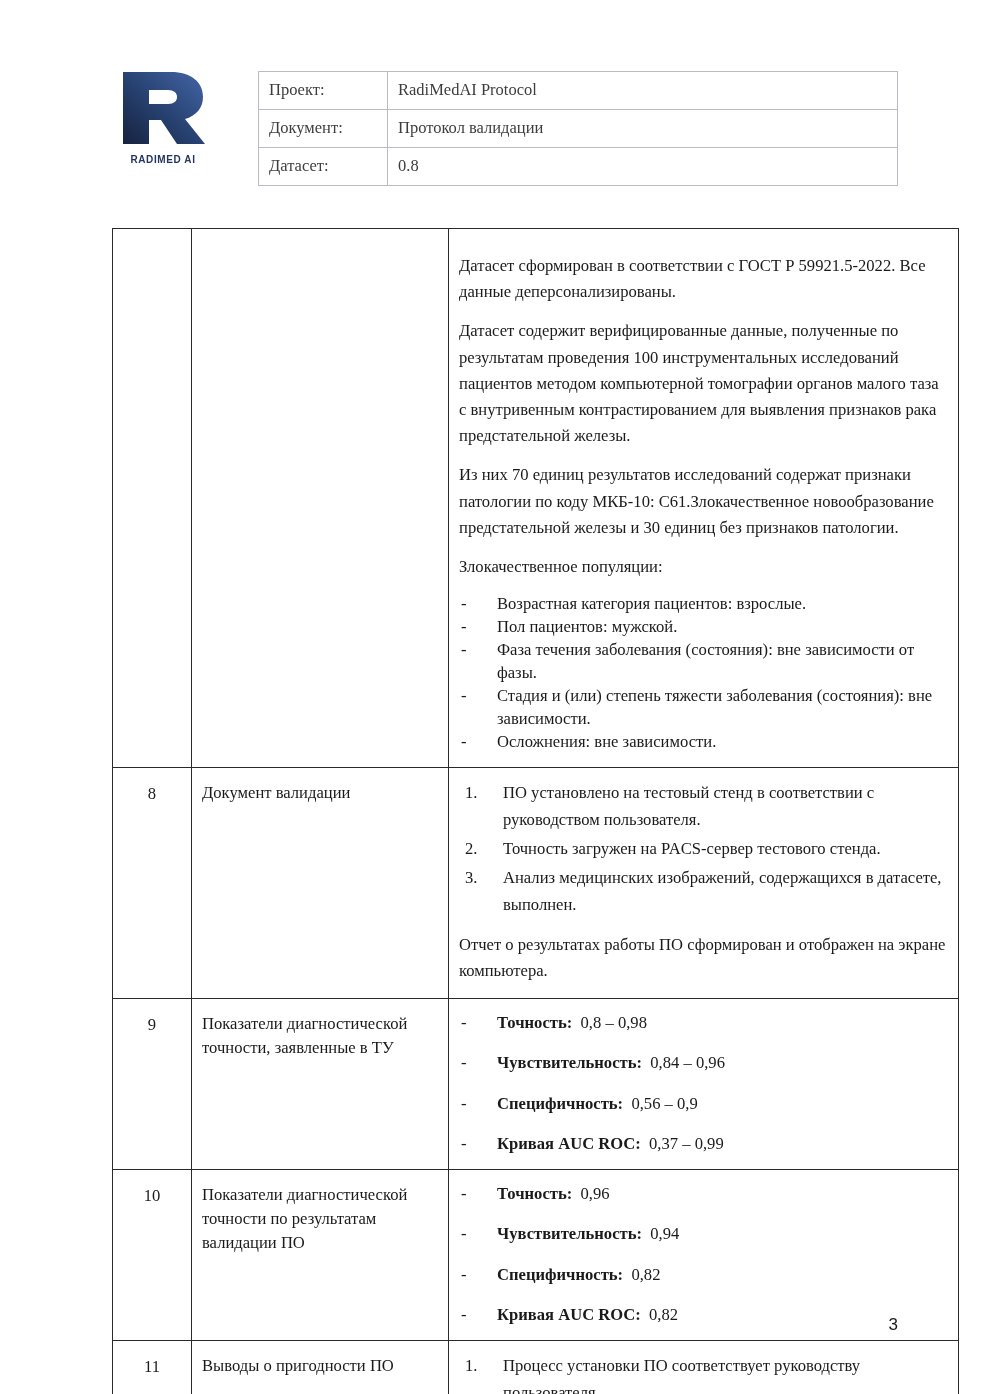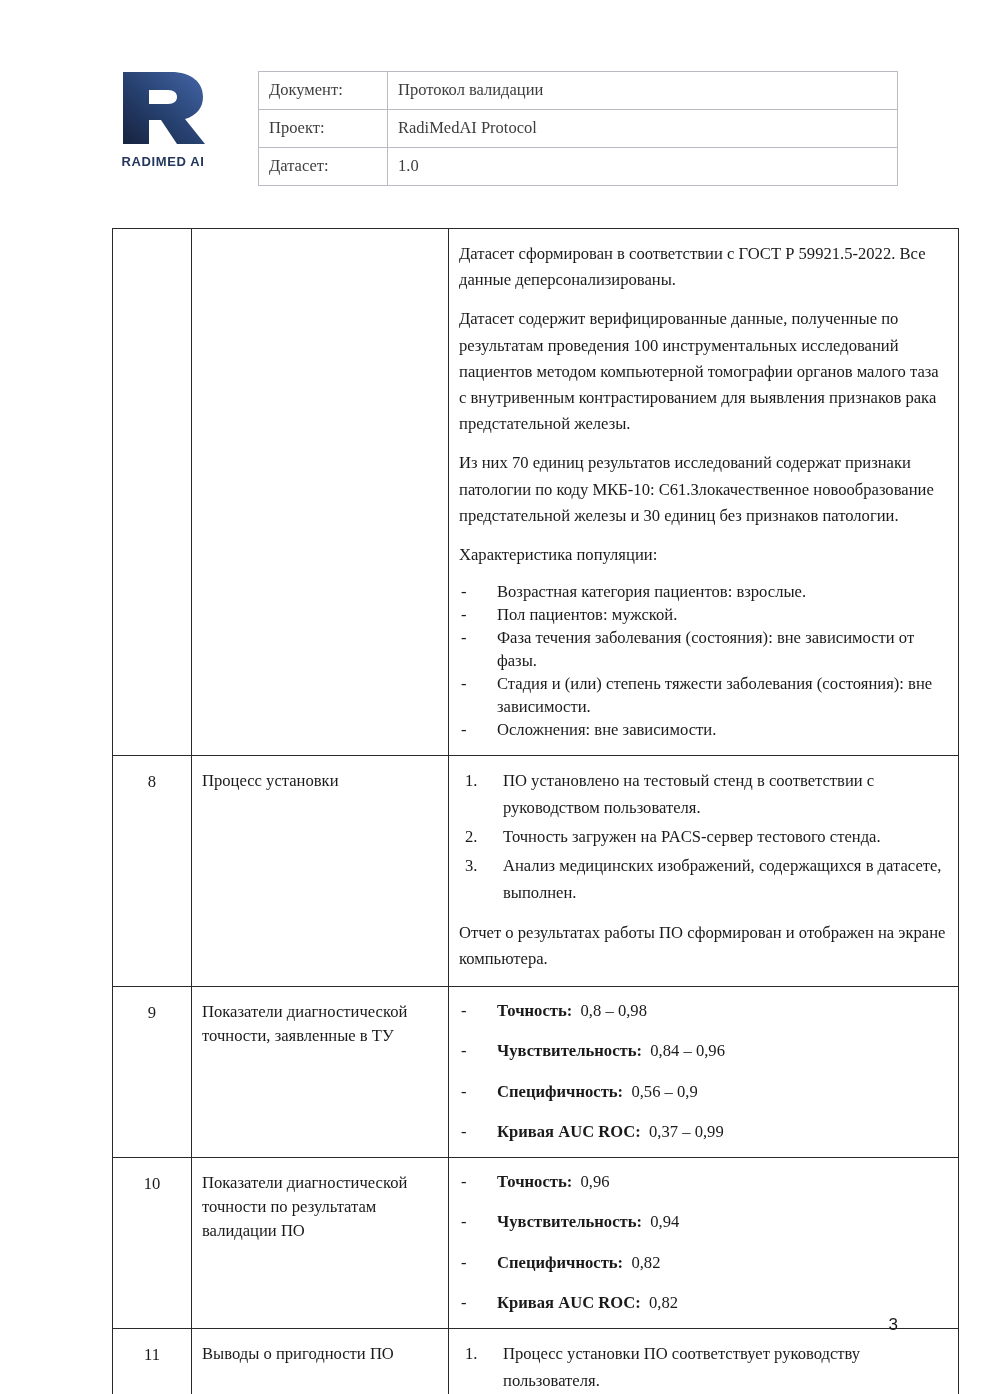--- a/index.html
+++ b/index.html
@@ -35,21 +35,21 @@
   .logo-mark {
     width: 96px;
     height: 80px;
     margin: 0 auto;
     display: block;
   }
   .logo-wordmark {
     margin-top: 6px;
     font-family: "Liberation Sans", "DejaVu Sans", sans-serif;
     font-weight: bold;
-    font-size: 13px;
+    font-size: 10px;
     letter-spacing: 0.6px;
     color: #23375e;
     white-space: nowrap;
   }
 
   .header-table {
     position: absolute;
     left: 258px;
     top: 71px;
     width: 640px;
@@ -84,21 +84,21 @@
     line-height: 1.58;
   }
   .col-num   { width: 58px;  text-align: center; padding-left: 4px; padding-right: 4px; }
   .col-label { width: 236px; }
   .col-body  { width: 489px; }
 
   .main-table td.col-num { padding-top: 13px; }
   .main-table td.col-label { padding-top: 13px; line-height: 1.45; }
 
   .cell-p {
-    margin: 0 0 13px 0;
+    margin: 12px 0 13px 0;
   }
   .cell-p:last-child { margin-bottom: 0; }
 
   .tight-label { line-height: 1.42; }
 
   
   ul.dash-list {
     list-style: none;
     margin: 0;
     padding: 0;
@@ -181,47 +181,47 @@
       </defs>
       <path d="M8 4 H56 C76 4 88 14 88 29 C88 40 81 48 70 51 L90 76 H62 L46 52 H34 V76 H8 Z
                M34 22 V36 H53 C59 36 62 33 62 29 C62 25 59 22 53 22 Z" fill="url(#rgrad)"></path>
     </svg>
     <div class="logo-wordmark">RADIMED AI</div>
   </div>
 
   <table class="header-table">
     <tbody>
       <tr>
+        <td class="hdr-label">Проект:</td>
+        <td>RadiMedAI Protocol</td>
+      </tr>
+      <tr>
         <td class="hdr-label">Документ:</td>
         <td>Протокол валидации</td>
       </tr>
       <tr>
-        <td class="hdr-label">Проект:</td>
-        <td>RadiMedAI Protocol</td>
-      </tr>
-      <tr>
         <td class="hdr-label">Датасет:</td>
-        <td>1.0</td>
+        <td>0.8</td>
       </tr>
     </tbody>
   </table>
 
 </div>
 
 <table class="main-table">
   <tbody>
 
     <tr>
       <td class="col-num"></td>
       <td class="col-label"></td>
       <td class="col-body">
         <p class="cell-p">Датасет сформирован в соответствии с ГОСТ Р 59921.5-2022. Все данные деперсонализированы.</p>
         <p class="cell-p">Датасет содержит верифицированные данные, полученные по результатам проведения 100 инструментальных исследований пациентов методом компьютерной томографии органов малого таза с внутривенным контрастированием для выявления признаков рака предстательной железы.</p>
         <p class="cell-p">Из них 70 единиц результатов исследований содержат признаки патологии по коду МКБ-10: C61.Злокачественное новообразование предстательной железы и 30 единиц без признаков патологии.</p>
-        <p class="cell-p">Характеристика популяции:</p>
+        <p class="cell-p">Злокачественное популяции:</p>
         <ul class="dash-list">
           <li>
             <span class="bullet-dash">-</span>
             <span>Возрастная категория пациентов: взрослые.</span>
           </li>
           <li>
             <span class="bullet-dash">-</span>
             <span>Пол пациентов: мужской.</span>
           </li>
           <li>
@@ -235,21 +235,21 @@
           <li>
             <span class="bullet-dash">-</span>
             <span>Осложнения: вне зависимости.</span>
           </li>
         </ul>
       </td>
     </tr>
 
     <tr>
       <td class="col-num">8</td>
-      <td class="col-label tight-label">Процесс установки</td>
+      <td class="col-label tight-label">Документ валидации</td>
       <td class="col-body pad-top-row">
         <ol class="num-list">
           <li>
             <span class="num-marker">1.</span>
             <span>ПО установлено на тестовый стенд в соответствии с руководством пользователя.</span>
           </li>
           <li>
             <span class="num-marker">2.</span>
             <span>Точность загружен на PACS-сервер тестового стенда.</span>
           </li>

